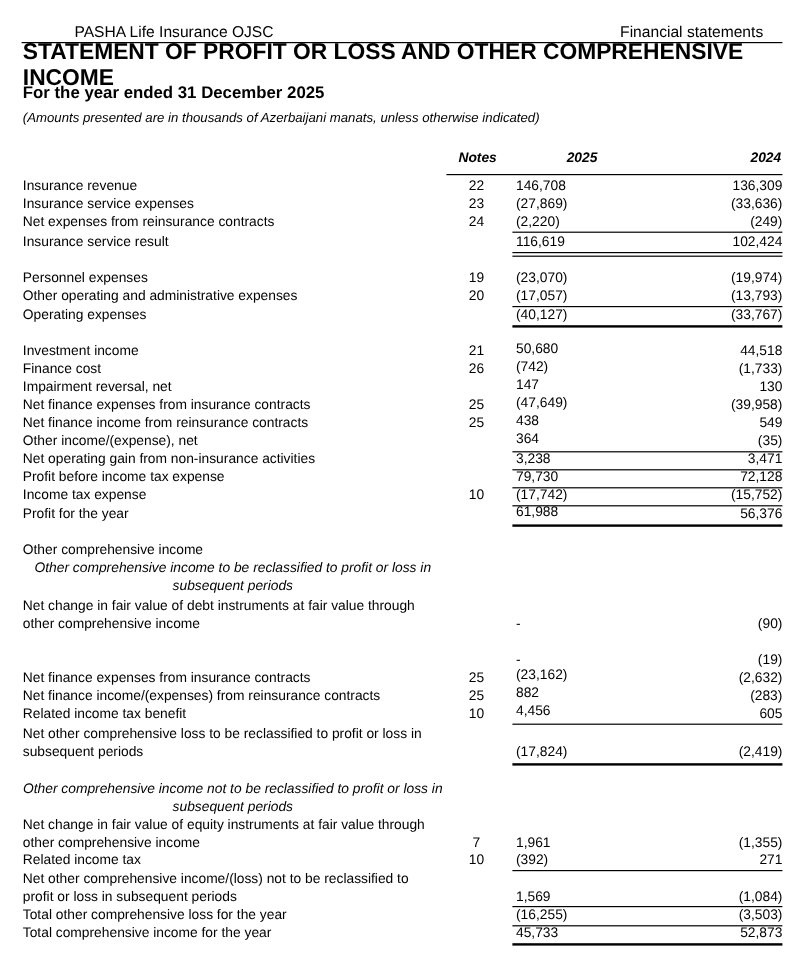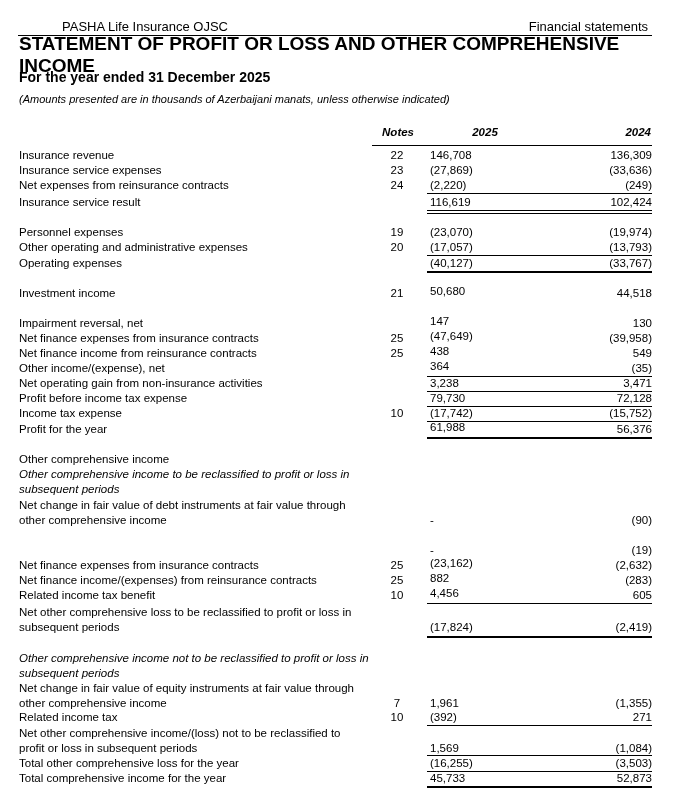--- a/index.html
+++ b/index.html
@@ -1,38 +1,38 @@
 <!DOCTYPE html>
 <html><head>
 <meta charset="utf-8">
 <style>
   * { box-sizing: border-box; margin: 0; padding: 0; }
   html, body { width: 675px; height: 809px; background: #ffffff; overflow: hidden; }
   body { font-family: "Liberation Sans", sans-serif; color: #000; font-size: 12px; position: relative; }
   .page { position: absolute; left: 0; top: 0; width: 675px; height: 809px; }
   .hdr { position: absolute; left: 18px; top: 19px; width: 634px; height: 17px; border-bottom: 1px solid #000; font-size: 13px; }
   .hdr .l { position: absolute; left: 0; top: 0; margin-left: 44px; }
-  .hdr .r { position: absolute; right: 4px; top: 0; margin-left: 31px; }
+  .hdr .r { position: absolute; right: 16px; top: 0; margin-left: 31px; }
   .title { position: absolute; left: 19px; top: 33px; font-size: 19px; font-weight: bold; }
   .subtitle { position: absolute; left: 19px; top: 69px; font-size: 14px; font-weight: bold; }
   .note { position: absolute; left: 19px; top: 93px; font-size: 11px; font-style: italic; }
 
   .colhead { position: absolute; top: 126px; font-size: 11.5px; font-weight: bold; font-style: italic; }
   .colhead.notes { left: 378px; width: 36px; text-align: right; }
   .colhead.y25 { left: 428px; width: 114px; text-align: center; }
   .colhead.y24 { left: 540px; width: 111px; text-align: right; padding-left: 28px; }
   .headline { position: absolute; top: 145px; left: 372px; width: 280px; border-top: 1px solid #000; }
 
   .row { position: absolute; left: 19px; width: 633px; height: 15px; font-size: 11.5px; line-height: 15px; }
   .row .lbl { position: absolute; left: 0; top: 0; width: 350px; white-space: nowrap; }
   .row .nt { position: absolute; left: 365px; width: 26px; text-align: center; top: 0; }
   .row .v25 { position: absolute; left: 411px; width: 112px; top: 0; }
   .row .v24 { position: absolute; left: 521px; width: 112px; text-align: right; top: 0; }
   .row.bold { font-weight: normal; }
-  .row.italic .lbl { font-style: italic; }
+  .row.italic .lbl { font-style: italic; text-align: center; }
   .row.tall { height: 30px; }
   .row.tall .lbl { white-space: normal; line-height: 15px; width: 350px; }
   .row.tall .nt, .row.tall .v25, .row.tall .v24 { top: 15px; }
 
   .ln { position: absolute; border-top: 1px solid #000; }
   .ln.both { left: 427px; width: 225px; }
   .ln.thick { border-top-width: 2px; }
   .dbl { position: absolute; left: 427px; width: 225px; height: 4px; border-top: 1px solid #000; border-bottom: 1px solid #000; }
 </style>
 </head>
@@ -101,20 +101,26 @@
     <span class="v24">(33,767)</span>
   </div>
   <div class="ln both thick" style="top:271px"></div>
 
   <div class="row" style="top:286px">
     <span class="lbl">Investment income</span>
     <span class="nt">21</span>
     <span class="v25" style="top:-2px">50,680</span>
     <span class="v24">44,518</span>
   </div>
+  <div class="row" style="top:301px">
+    <span class="lbl">Finance cost</span>
+    <span class="nt">26</span>
+    <span class="v25" style="top:-2px">(742)</span>
+    <span class="v24">(1,733)</span>
+  </div>
   <div class="row" style="top:316px">
     <span class="lbl">Impairment reversal, net</span>
     <span class="nt"></span>
     <span class="v25" style="top:-2px">147</span>
     <span class="v24">130</span>
   </div>
   <div class="row" style="top:331px">
     <span class="lbl">Net finance expenses from insurance contracts</span>
     <span class="nt">25</span>
     <span class="v25" style="top:-2px">(47,649)</span>

